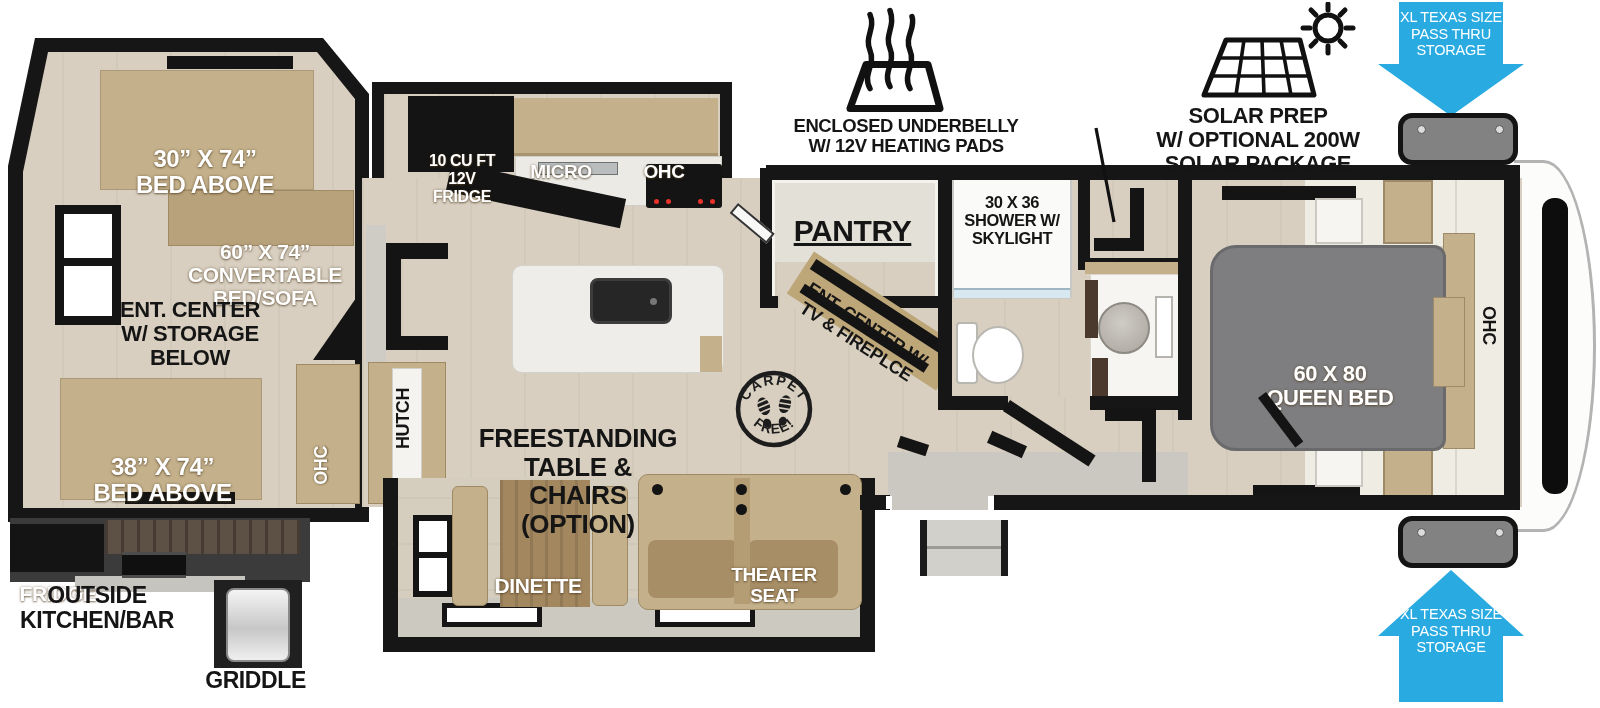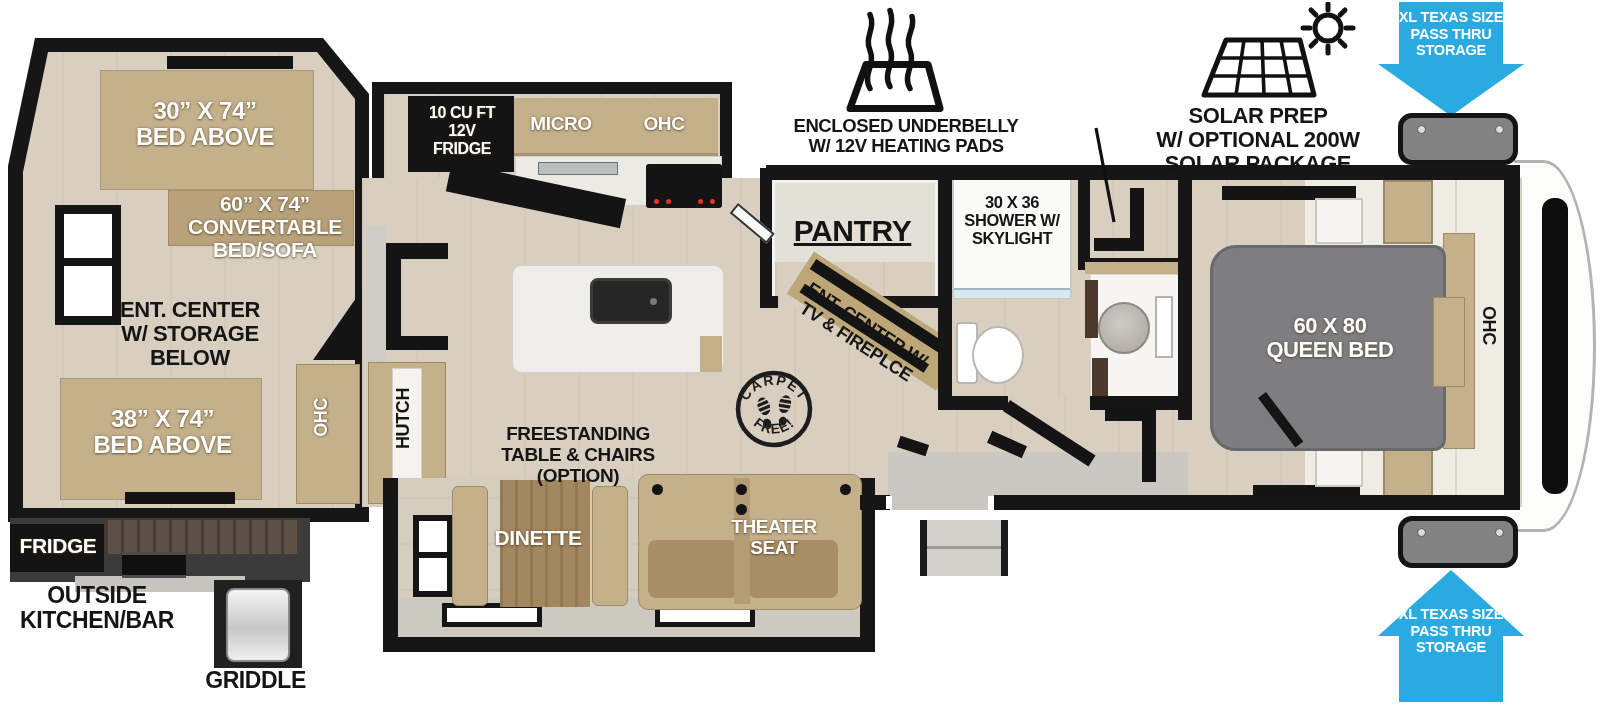--- a/index.html
+++ b/index.html
@@ -2,32 +2,32 @@
 <html><head>
 <meta charset="utf-8">
 <style>
   html,body{margin:0;padding:0;background:#fff;}
   #stage{position:relative;width:1600px;height:708px;background:#fff;overflow:hidden;
          font-family:"Liberation Sans",sans-serif;}
   .abs{position:absolute;}
   .wall{position:absolute;background:#161616;}
   .lbl{position:absolute;font-weight:700;text-align:center;white-space:pre-line;
        line-height:1.1;letter-spacing:-0.4px;color:#151515;}
-  .wlbl{color:#fff;text-shadow:0 1px 2px rgba(80,60,30,.65),0 0 3px rgba(80,60,30,.45);}
+  .wlbl{color:#fff;text-shadow:0 1px 2px rgba(80,60,30,.65),0 0 3px rgba(80,60,30,.45);margin-top:48px;}
   .vt{writing-mode:vertical-rl;}
   .vtu{writing-mode:vertical-rl;transform:rotate(180deg);}
   .wood{background-color:#d8cfc0;
         background-image:repeating-linear-gradient(90deg,rgba(0,0,0,.030) 0 2px,transparent 2px 54px);}
   .wood2{background-color:#d5cdbe;
         background-image:repeating-linear-gradient(0deg,rgba(0,0,0,.028) 0 2px,transparent 2px 46px);}
   .tan{background:#c4b18c;}
   .gray{background:#ccc9c1;}
   .cream{background:#efece3;}
   .arrow{position:absolute;background:#29abe2;}
-  .arrowtxt{position:absolute;width:100%;text-align:center;color:#fff;font-weight:700;
+  .arrowtxt{position:absolute;width:100%;text-align:center;color:#fff;font-weight:400;
             font-size:14.5px;line-height:1.15;white-space:pre-line;letter-spacing:-0.2px;}
   .door-gray{position:absolute;background:#828282;border:5px solid #141414;border-radius:14px;box-sizing:border-box;}
   .screw{position:absolute;width:7px;height:7px;border-radius:50%;background:#dcdcdc;border:1px solid #555;}
 </style>
 </head>
 <body>
 
 <div id="stage">
 
   <div class="abs" style="left:1514px;top:160px;width:82px;height:372px;background:#fcfcfa;
@@ -222,21 +222,21 @@
 
   <div class="abs tan" style="left:638px;top:474px;width:222px;height:134px;border-radius:10px;border:1px solid #a08a64;"></div>
   <div class="abs" style="left:648px;top:540px;width:90px;height:58px;background:#a78e66;border-radius:8px;"></div>
   <div class="abs" style="left:748px;top:540px;width:90px;height:58px;background:#a78e66;border-radius:8px;"></div>
   <div class="abs" style="left:734px;top:478px;width:16px;height:126px;background:#b49c74;"></div>
   <div class="abs" style="left:652px;top:484px;width:11px;height:11px;border-radius:50%;background:#141414;"></div>
   <div class="abs" style="left:736px;top:484px;width:11px;height:11px;border-radius:50%;background:#141414;"></div>
   <div class="abs" style="left:736px;top:504px;width:11px;height:11px;border-radius:50%;background:#141414;"></div>
   <div class="abs" style="left:840px;top:484px;width:11px;height:11px;border-radius:50%;background:#141414;"></div>
 
-  <span class="lbl" style="left:478px;top:424px;width:200px;font-size:19px;">FREESTANDING
+  <span class="lbl" style="left:478px;top:424px;width:200px;font-size:26px;">FREESTANDING
 TABLE &amp; CHAIRS
 (OPTION)</span>
   <span class="lbl wlbl" style="left:483px;top:526px;width:110px;font-size:21px;">DINETTE</span>
   <span class="lbl wlbl" style="left:700px;top:517px;width:148px;font-size:19px;">THEATER
 SEAT</span>
 
   <div class="wall" style="left:766px;top:165px;width:752px;height:15px;"></div>
   <div class="wall" style="left:1504px;top:165px;width:16px;height:345px;"></div>
   <div class="wall" style="left:860px;top:495px;width:30px;height:15px;"></div>
   <div class="abs" style="left:886px;top:496px;width:6px;height:13px;background:#fff;"></div>

